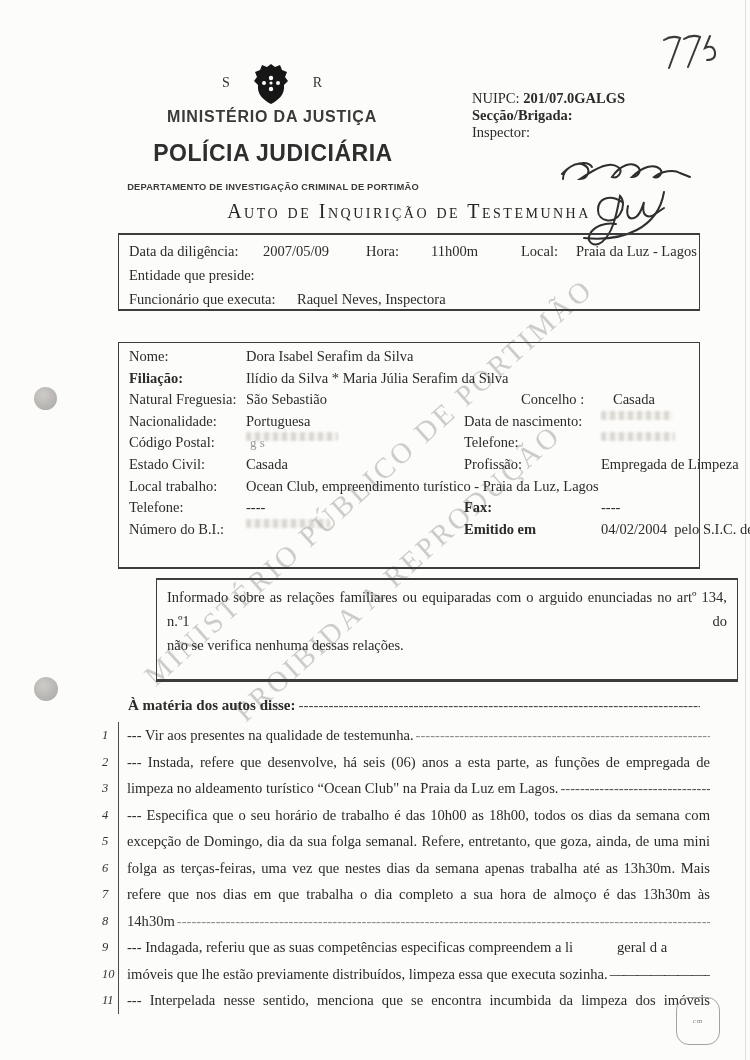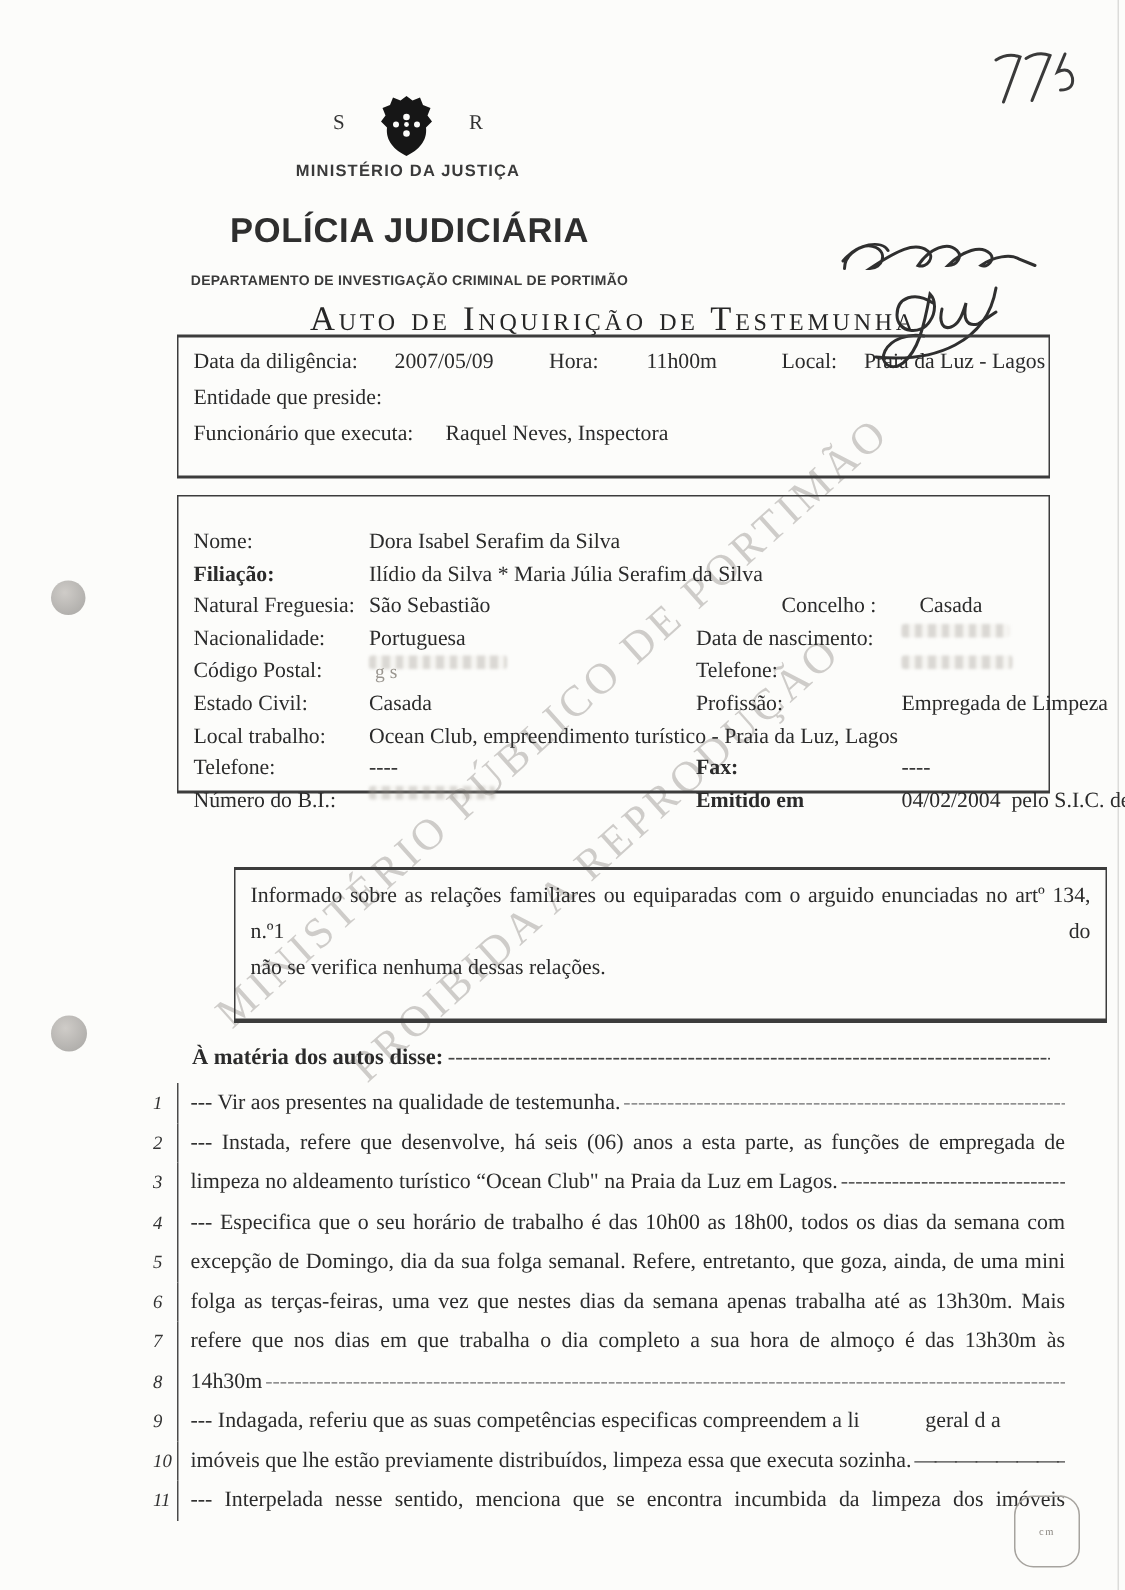--- a/index.html
+++ b/index.html
@@ -15,37 +15,37 @@
 
   .content{position:absolute;inset:0;z-index:2;}
 
   
   .pagenum{position:absolute;left:660px;top:30px;}
 
   
   .crest-row{position:absolute;left:222px;top:62px;width:100px;display:flex;align-items:center;justify-content:space-between;}
   .crest-letter{font-size:14px;color:#333;}
   .ministry{position:absolute;left:152px;top:108px;width:240px;text-align:center;
-            font-family:"Liberation Sans",sans-serif;font-weight:bold;font-size:11px;letter-spacing:.8px;color:#3a3a3a;}
+            font-family:"Liberation Sans",sans-serif;font-weight:bold;font-size:16px;letter-spacing:.8px;color:#3a3a3a;}
   .agency{position:absolute;left:118px;top:140px;width:310px;text-align:center;
           font-family:"Liberation Sans",sans-serif;font-weight:bold;font-size:23px;letter-spacing:.5px;color:#2e2e2e;}
   .department{position:absolute;left:118px;top:182px;width:310px;text-align:center;
           font-family:"Liberation Sans",sans-serif;font-weight:bold;font-size:9.3px;letter-spacing:.2px;color:#3a3a3a;}
   .case-meta{position:absolute;left:472px;top:90px;font-size:14.5px;line-height:17px;}
   .case-meta .b{font-weight:bold;}
   .signature{position:absolute;left:558px;top:148px;}
 
   
   .doc-title{position:absolute;left:118px;top:200px;width:582px;text-align:center;
-             font-variant:small-caps;font-size:23px;letter-spacing:2.5px;color:#262626;}
+             font-variant:small-caps;font-size:20px;letter-spacing:2.5px;color:#262626;}
 
   
   .box{position:absolute;left:118px;width:582px;border:1.5px solid #3c3c3c;box-sizing:border-box;font-size:14.5px;}
-  .box1{top:223px;height:96px;border-width:2px 1.5px 2px 1.5px;}
-  .box2{top:330px;height:199px;border-bottom-width:2.5px;padding-top:20px;}
+  .box1{top:233px;height:78px;border-width:2px 1.5px 2px 1.5px;}
+  .box2{top:342px;height:227px;border-bottom-width:2.5px;padding-top:3px;}
   .box3{top:578px;height:104px;border-top-width:2.5px;border-bottom-width:3px;padding:5px 10px;margin-left:38px;}
 
   .b1row{position:relative;height:24px;line-height:24px;}
   .b1row span{position:absolute;white-space:nowrap;}
   .box1{padding-top:4px;}
 
   .w-row{position:relative;height:21.6px;line-height:21.6px;}
   .w-row span{position:absolute;white-space:nowrap;}
   .wl{left:10px;} .wv{left:127px;} .wl2{left:345px;} .wv2{left:482px;}
   .row-concelho .wl2{left:402px;} .row-concelho .wv2{left:494px;}
@@ -119,20 +119,28 @@
             <circle cx="21" cy="21" r="1.6"></circle>
         </g>
       </svg>
       <span class="crest-letter">R</span>
     </div>
 
     <div class="ministry">MINISTÉRIO DA JUSTIÇA</div>
     <div class="agency">POLÍCIA JUDICIÁRIA</div>
     <div class="department">DEPARTAMENTO DE INVESTIGAÇÃO CRIMINAL DE PORTIMÃO</div>
 
+    <div class="case-meta">
+      <div>
+        <span>NUIPC:</span>
+        <span class="b">201/07.0GALGS</span>
+      </div>
+      <div class="b">Secção/Brigada:</div>
+      <div>Inspector:</div>
+    </div>
 
     <div class="signature">
       <svg width="155" height="100" viewBox="0 0 155 100">
         <g fill="none" stroke="#2f2f2f" stroke-width="2" stroke-linecap="round">
           <path d="M4,26 C14,14 30,12 34,19 M5,31 C5,21 18,13 26,17 C34,21 30,31 22,31 C40,19 52,13 60,19 C66,23 60,31 54,29 C62,17 74,13 80,19 C84,23 80,29 74,29 C84,19 96,15 102,21 C106,25 100,31 96,29 C104,23 116,21 122,25 L132,29"></path>
           <path d="M64,54 C52,46 40,50 40,62 C40,74 56,76 62,66 C66,60 66,52 62,48 C58,70 54,86 44,94 C36,100 28,94 32,86 C36,78 48,74 58,76"></path>
           <path d="M70,58 C68,66 70,72 76,70 C82,68 84,60 86,54 C84,64 86,70 94,68 L106,60"></path>
           <path d="M106,44 C100,80 66,94 26,90"></path>
         </g>
       </svg>

